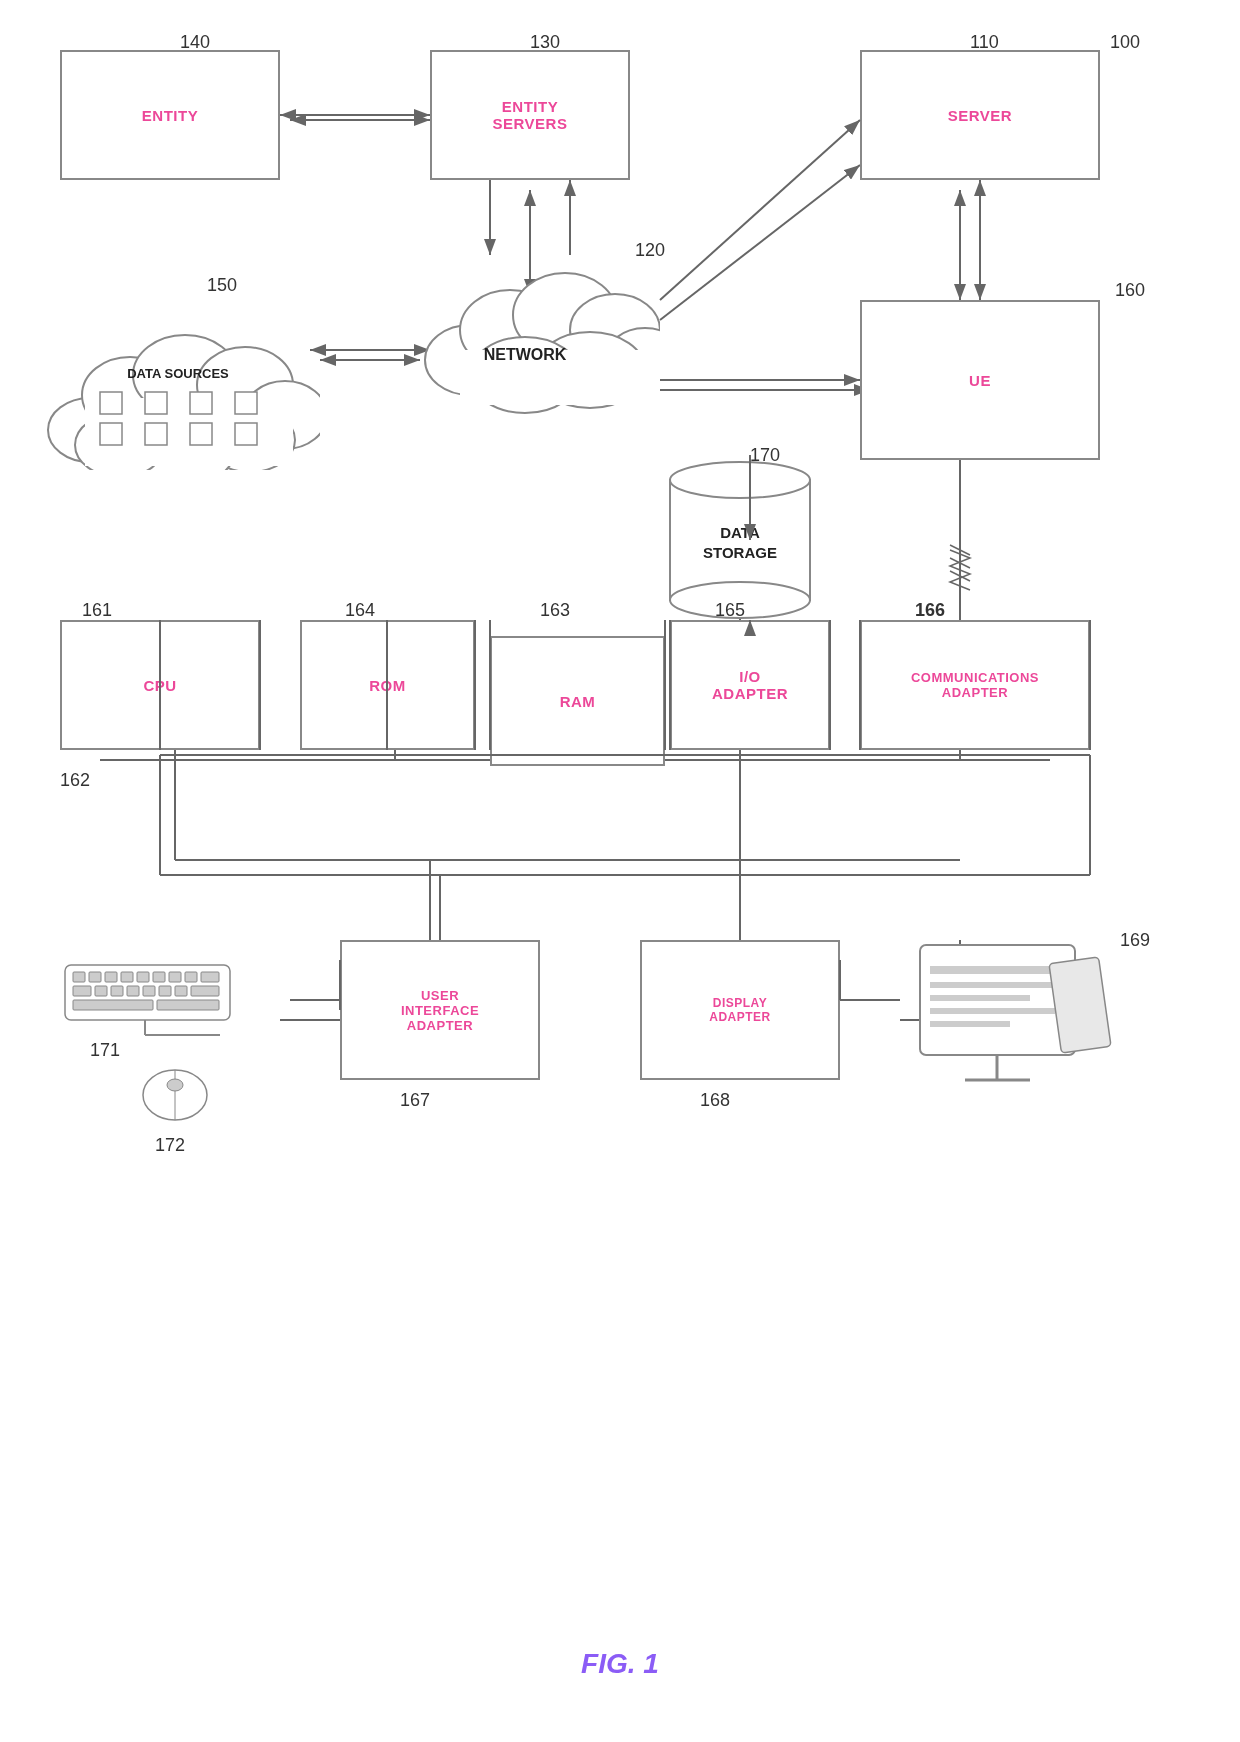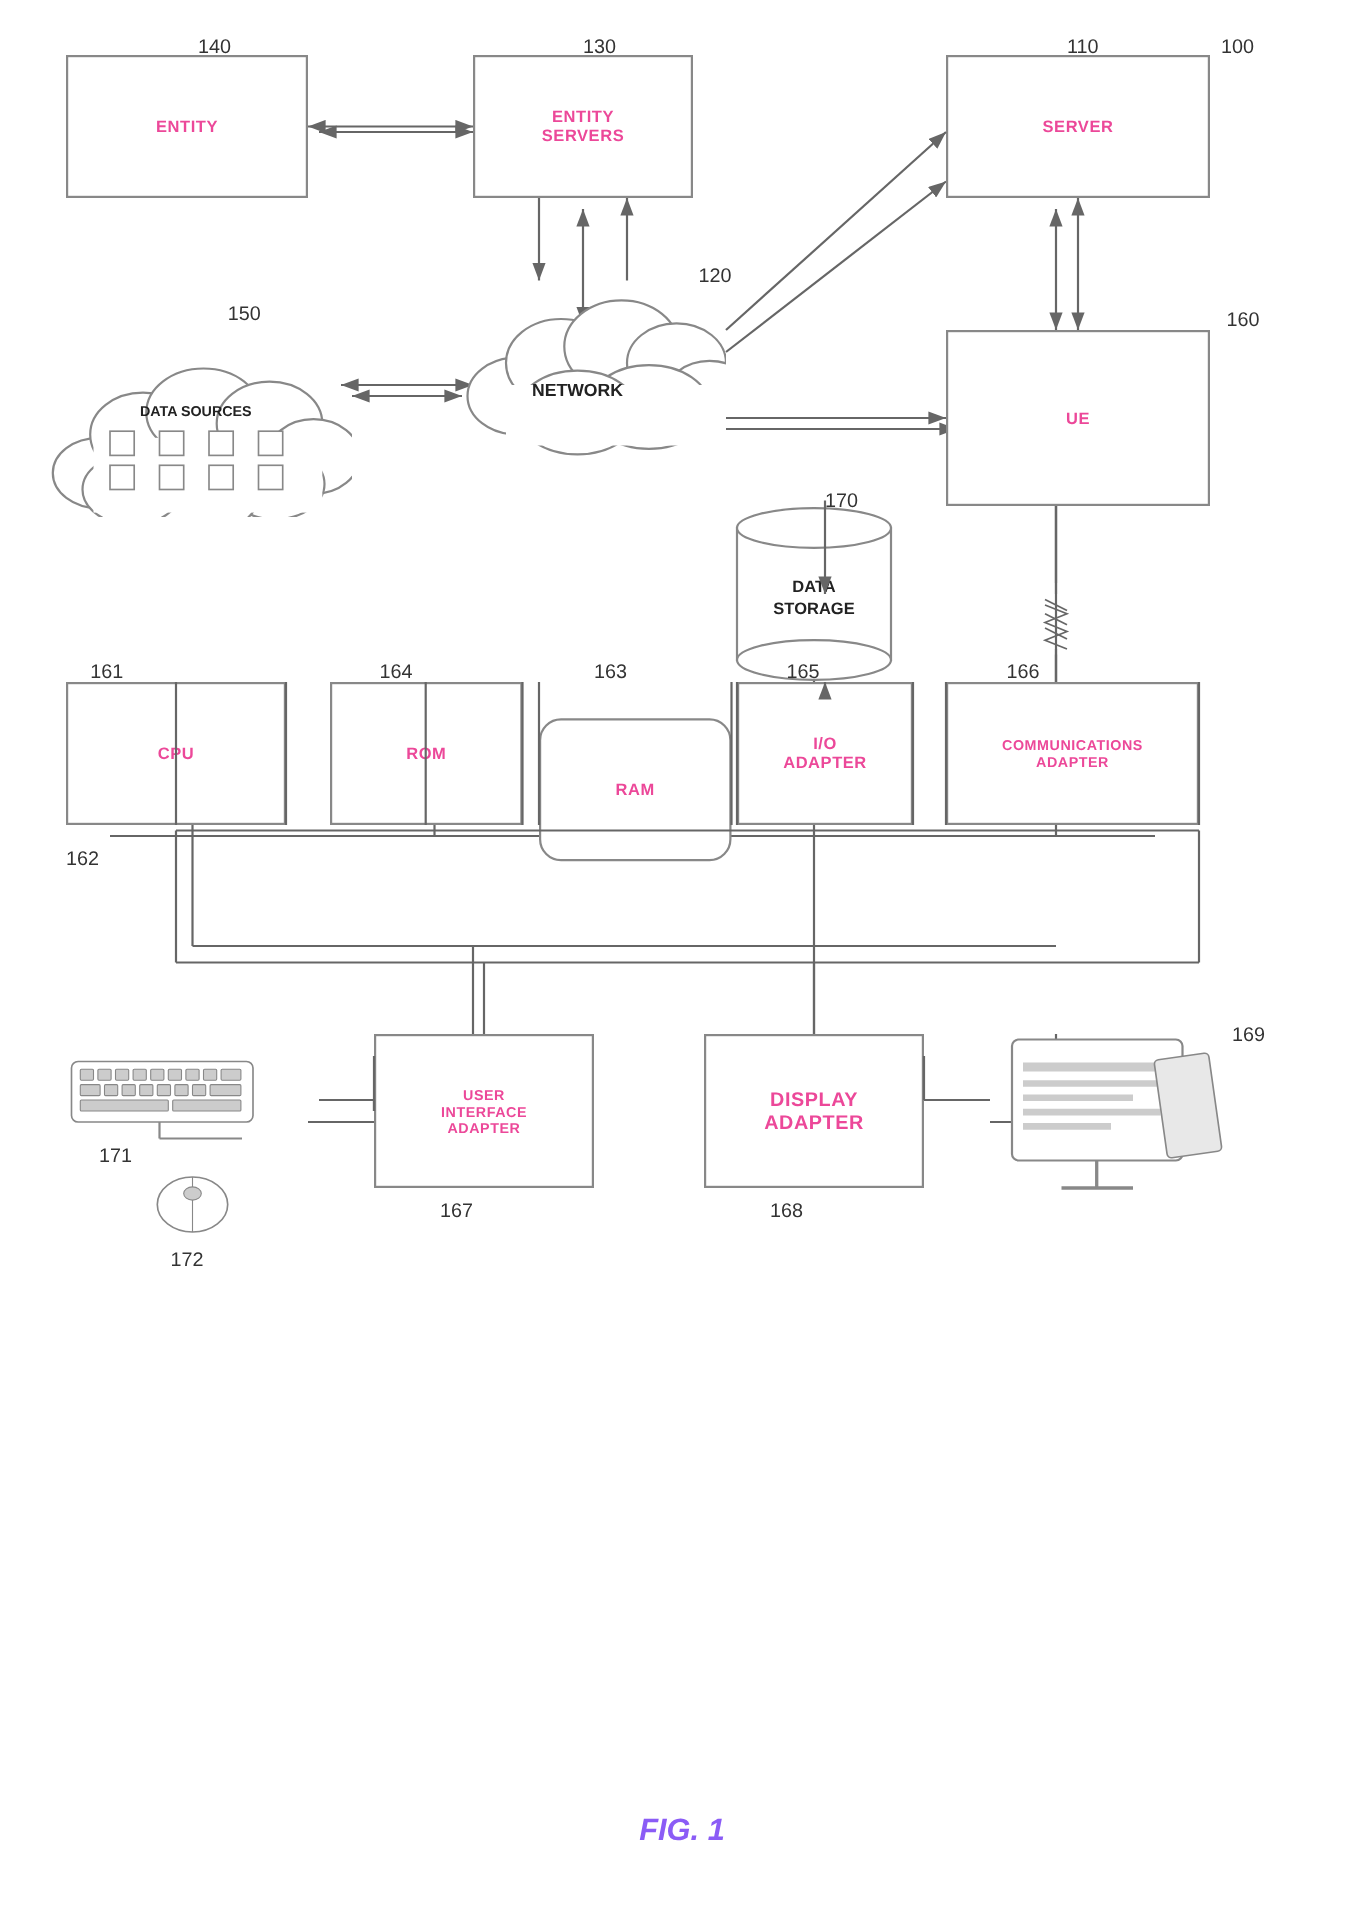--- a/index.html
+++ b/index.html
@@ -214,44 +214,44 @@
   <div class="box" style="left:60px; top:620px; width:200px; height:130px;">
     <span>CPU</span>
   </div>
   <span class="label-ref" style="top:600px; left:82px;">161</span>
 
   <div class="box" style="left:300px; top:620px; width:175px; height:130px;">
     <span>ROM</span>
   </div>
   <span class="label-ref" style="top:600px; left:345px;">164</span>
 
-  <div class="box" style="left:490px; top:653px; width:175px; height:130px;border-radius:20px;">
+  <div class="box" style="left:490px; top:636px; width:175px; height:130px;">
     <span>RAM</span>
   </div>
   <span class="label-ref" style="top:600px; left:540px;">163</span>
 
   <div class="box" style="left:670px; top:620px; width:160px; height:130px;">
     <span>I/O<br>ADAPTER</span>
   </div>
   <span class="label-ref" style="top:600px; left:715px;">165</span>
 
   <div class="box" style="left:860px; top:620px; width:230px; height:130px;">
     <span style="font-size:13px;">COMMUNICATIONS<br>ADAPTER</span>
   </div>
-  <span class="label-ref" style="top:600px; left:915px;">166</span>
+  <span class="label-ref" style="top:600px; left:915px;font-weight:bold;">166</span>
 
   <span class="label-ref" style="top:770px; left:60px;">162</span>
 
   <div class="box" style="left:340px; top:940px; width:200px; height:140px;">
     <span style="font-size:13px;">USER<br>INTERFACE<br>ADAPTER</span>
   </div>
   <span class="label-ref" style="top:1090px; left:400px;">167</span>
 
   <div class="box" style="left:640px; top:940px; width:200px; height:140px;">
-    <span style="font-size:18px;">DISPLAY<br>ADAPTER</span>
+    <span style="font-size:12px;">DISPLAY<br>ADAPTER</span>
   </div>
   <span class="label-ref" style="top:1090px; left:700px;">168</span>
 
   <svg style="position:absolute;left:55px;top:960px;width:230px;height:80px;">
 
     <rect x="10" y="5" width="165" height="55" rx="6" fill="#fff" stroke="#888" stroke-width="1.5"></rect>
 
     <rect x="18" y="12" width="12" height="10" rx="1" fill="#ccc" stroke="#888" stroke-width="1"></rect>
     <rect x="34" y="12" width="12" height="10" rx="1" fill="#ccc" stroke="#888" stroke-width="1"></rect>
     <rect x="50" y="12" width="12" height="10" rx="1" fill="#ccc" stroke="#888" stroke-width="1"></rect>

